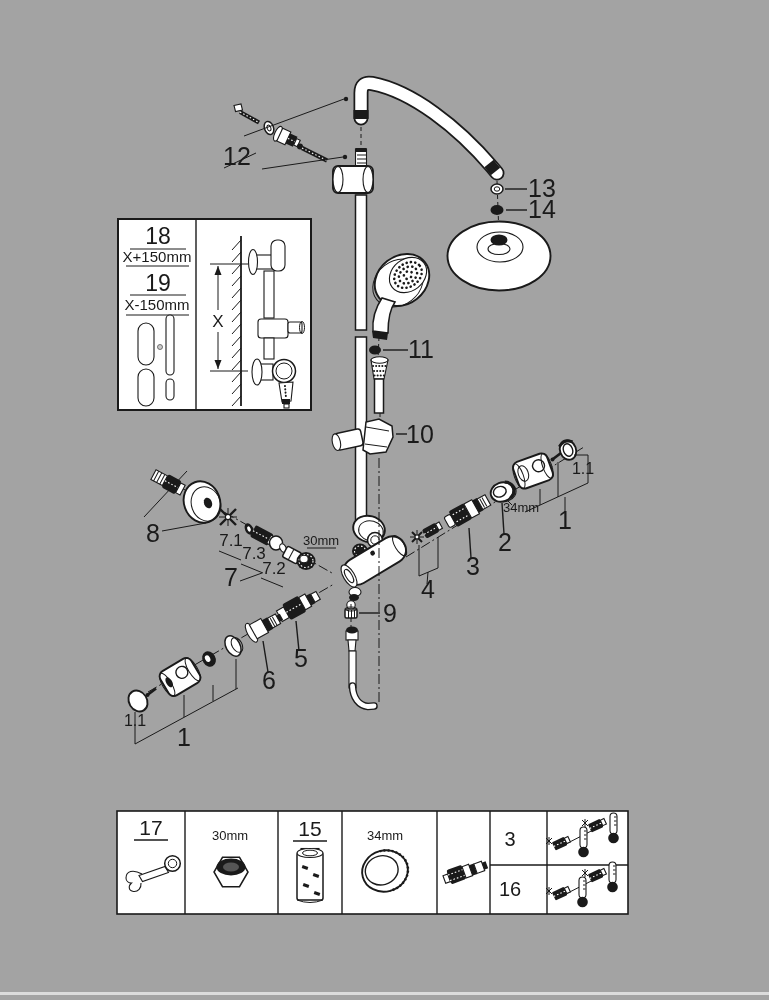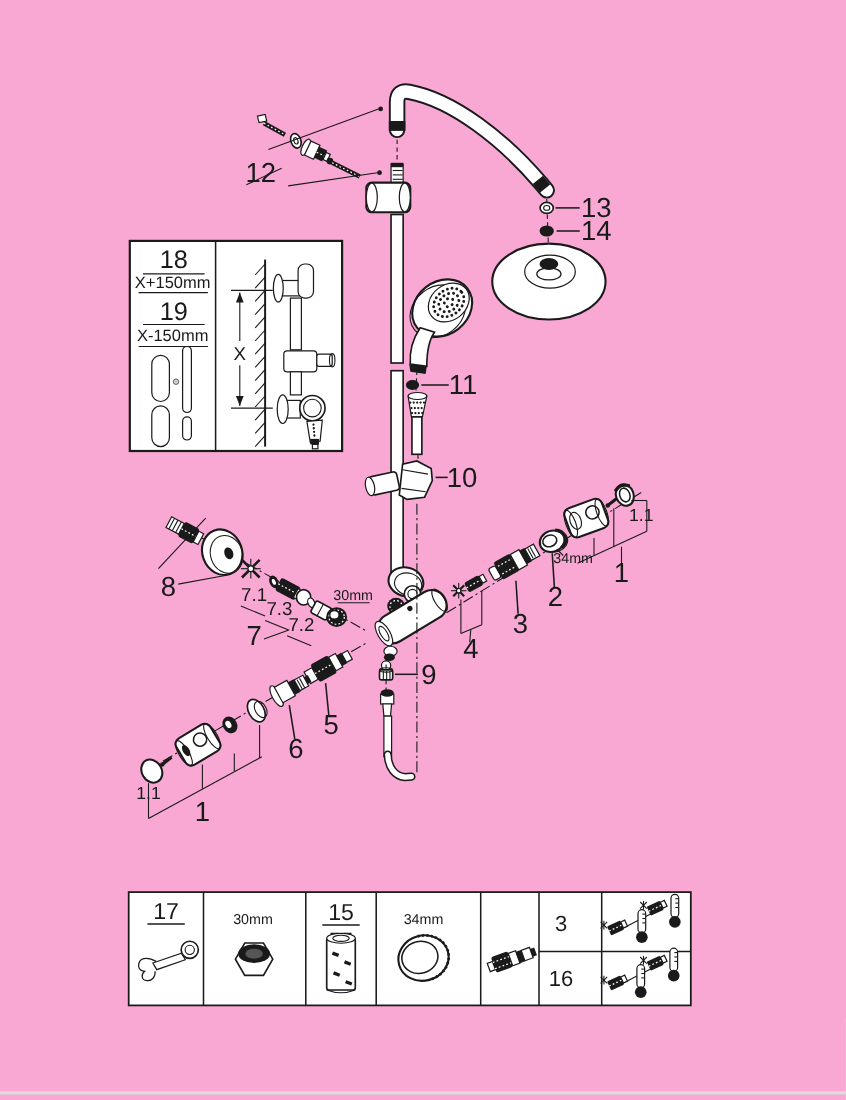--- a/index.html
+++ b/index.html
@@ -1,16 +1,16 @@
 <!DOCTYPE html>
 <html><head>
 <meta charset="utf-8">
 <style>
   html,body{margin:0;padding:0;background:#ffffff;}
-  #stage{position:relative;width:769px;height:1000px;background:#f9a8d4;overflow:hidden;
+  #stage{position:relative;width:769px;height:1000px;background:#a3a3a3;overflow:hidden;
          font-family:"Liberation Sans",sans-serif;}
   svg{position:absolute;left:0;top:0;}
   text{font-family:"Liberation Sans",sans-serif;fill:#1a1a1a;text-anchor:middle;}
   .f25{font-size:25px}.f23{font-size:23px}.f21{font-size:21px}.f20{font-size:20px}
   .f17{font-size:17px}.f16{font-size:16px}.f15{font-size:15px}.f13{font-size:13px}
   .ln{stroke:#1a1a1a;stroke-width:1.4;fill:none}
   .ln1{stroke:#1a1a1a;stroke-width:1;fill:none}
   .wf{fill:#ffffff;stroke:#1a1a1a;stroke-width:1.5}
   .wf1{fill:#ffffff;stroke:#1a1a1a;stroke-width:1.1}
   .wf2{fill:#ffffff;stroke:#1a1a1a;stroke-width:1.9}

